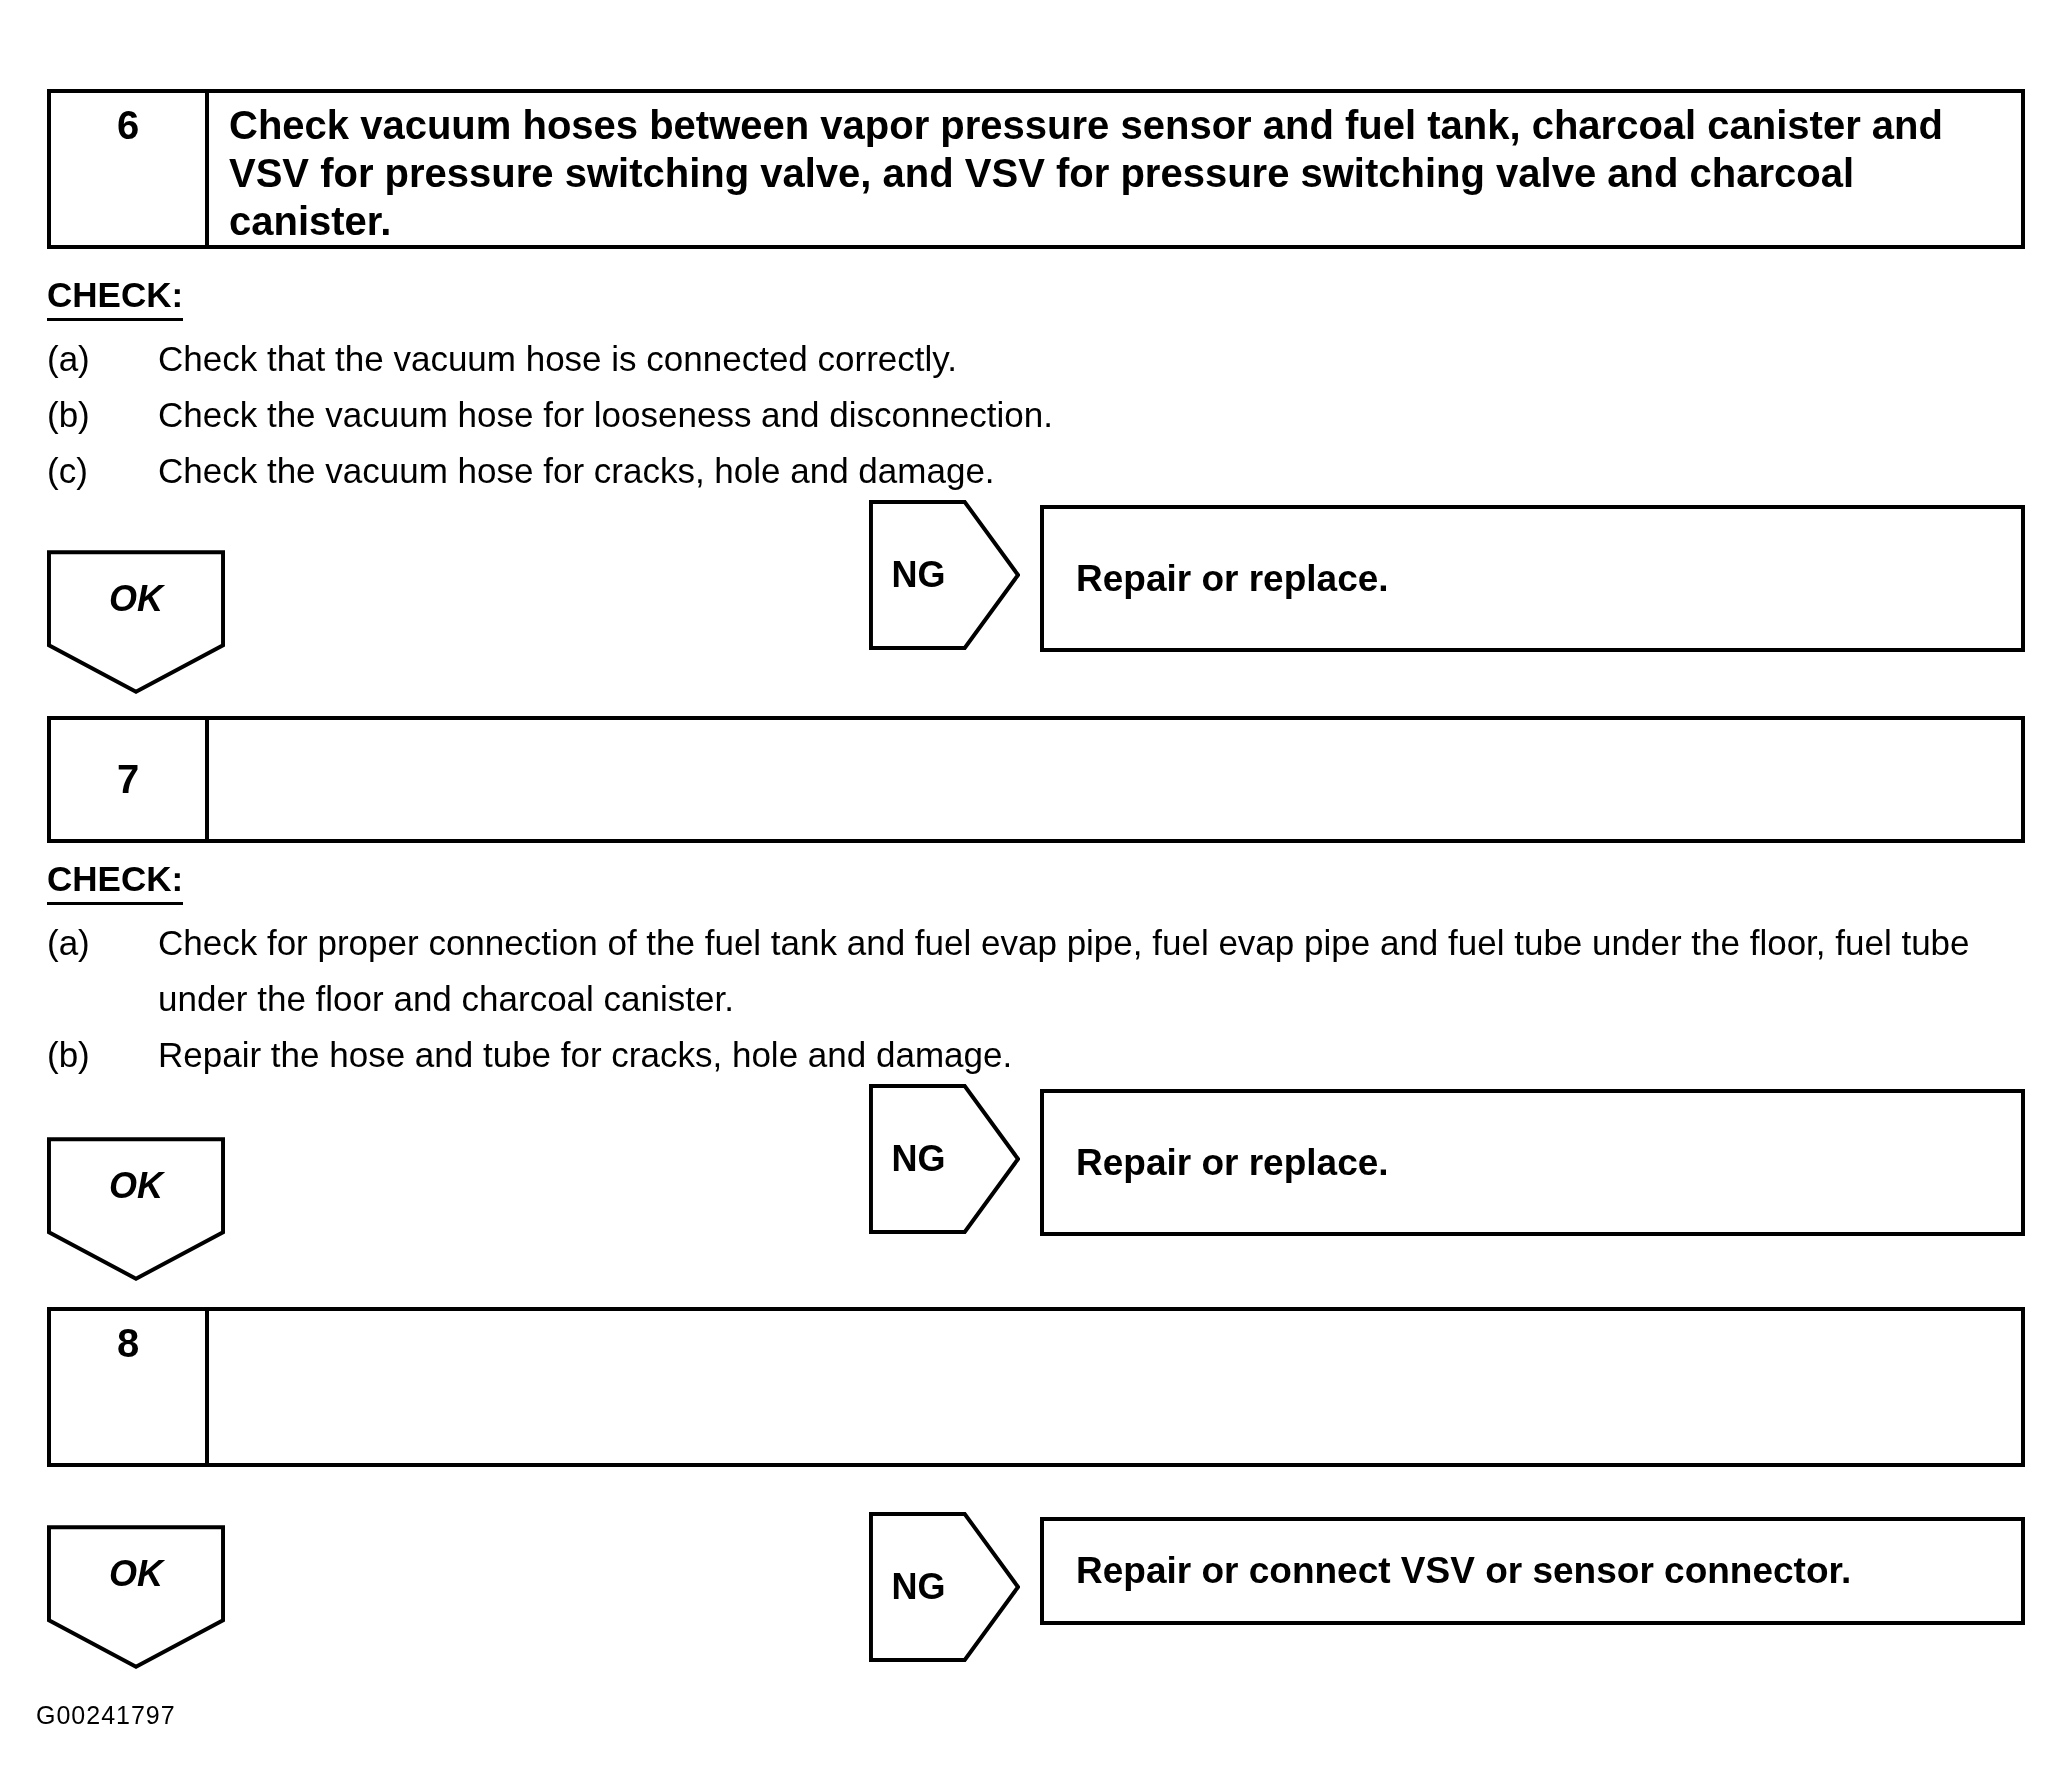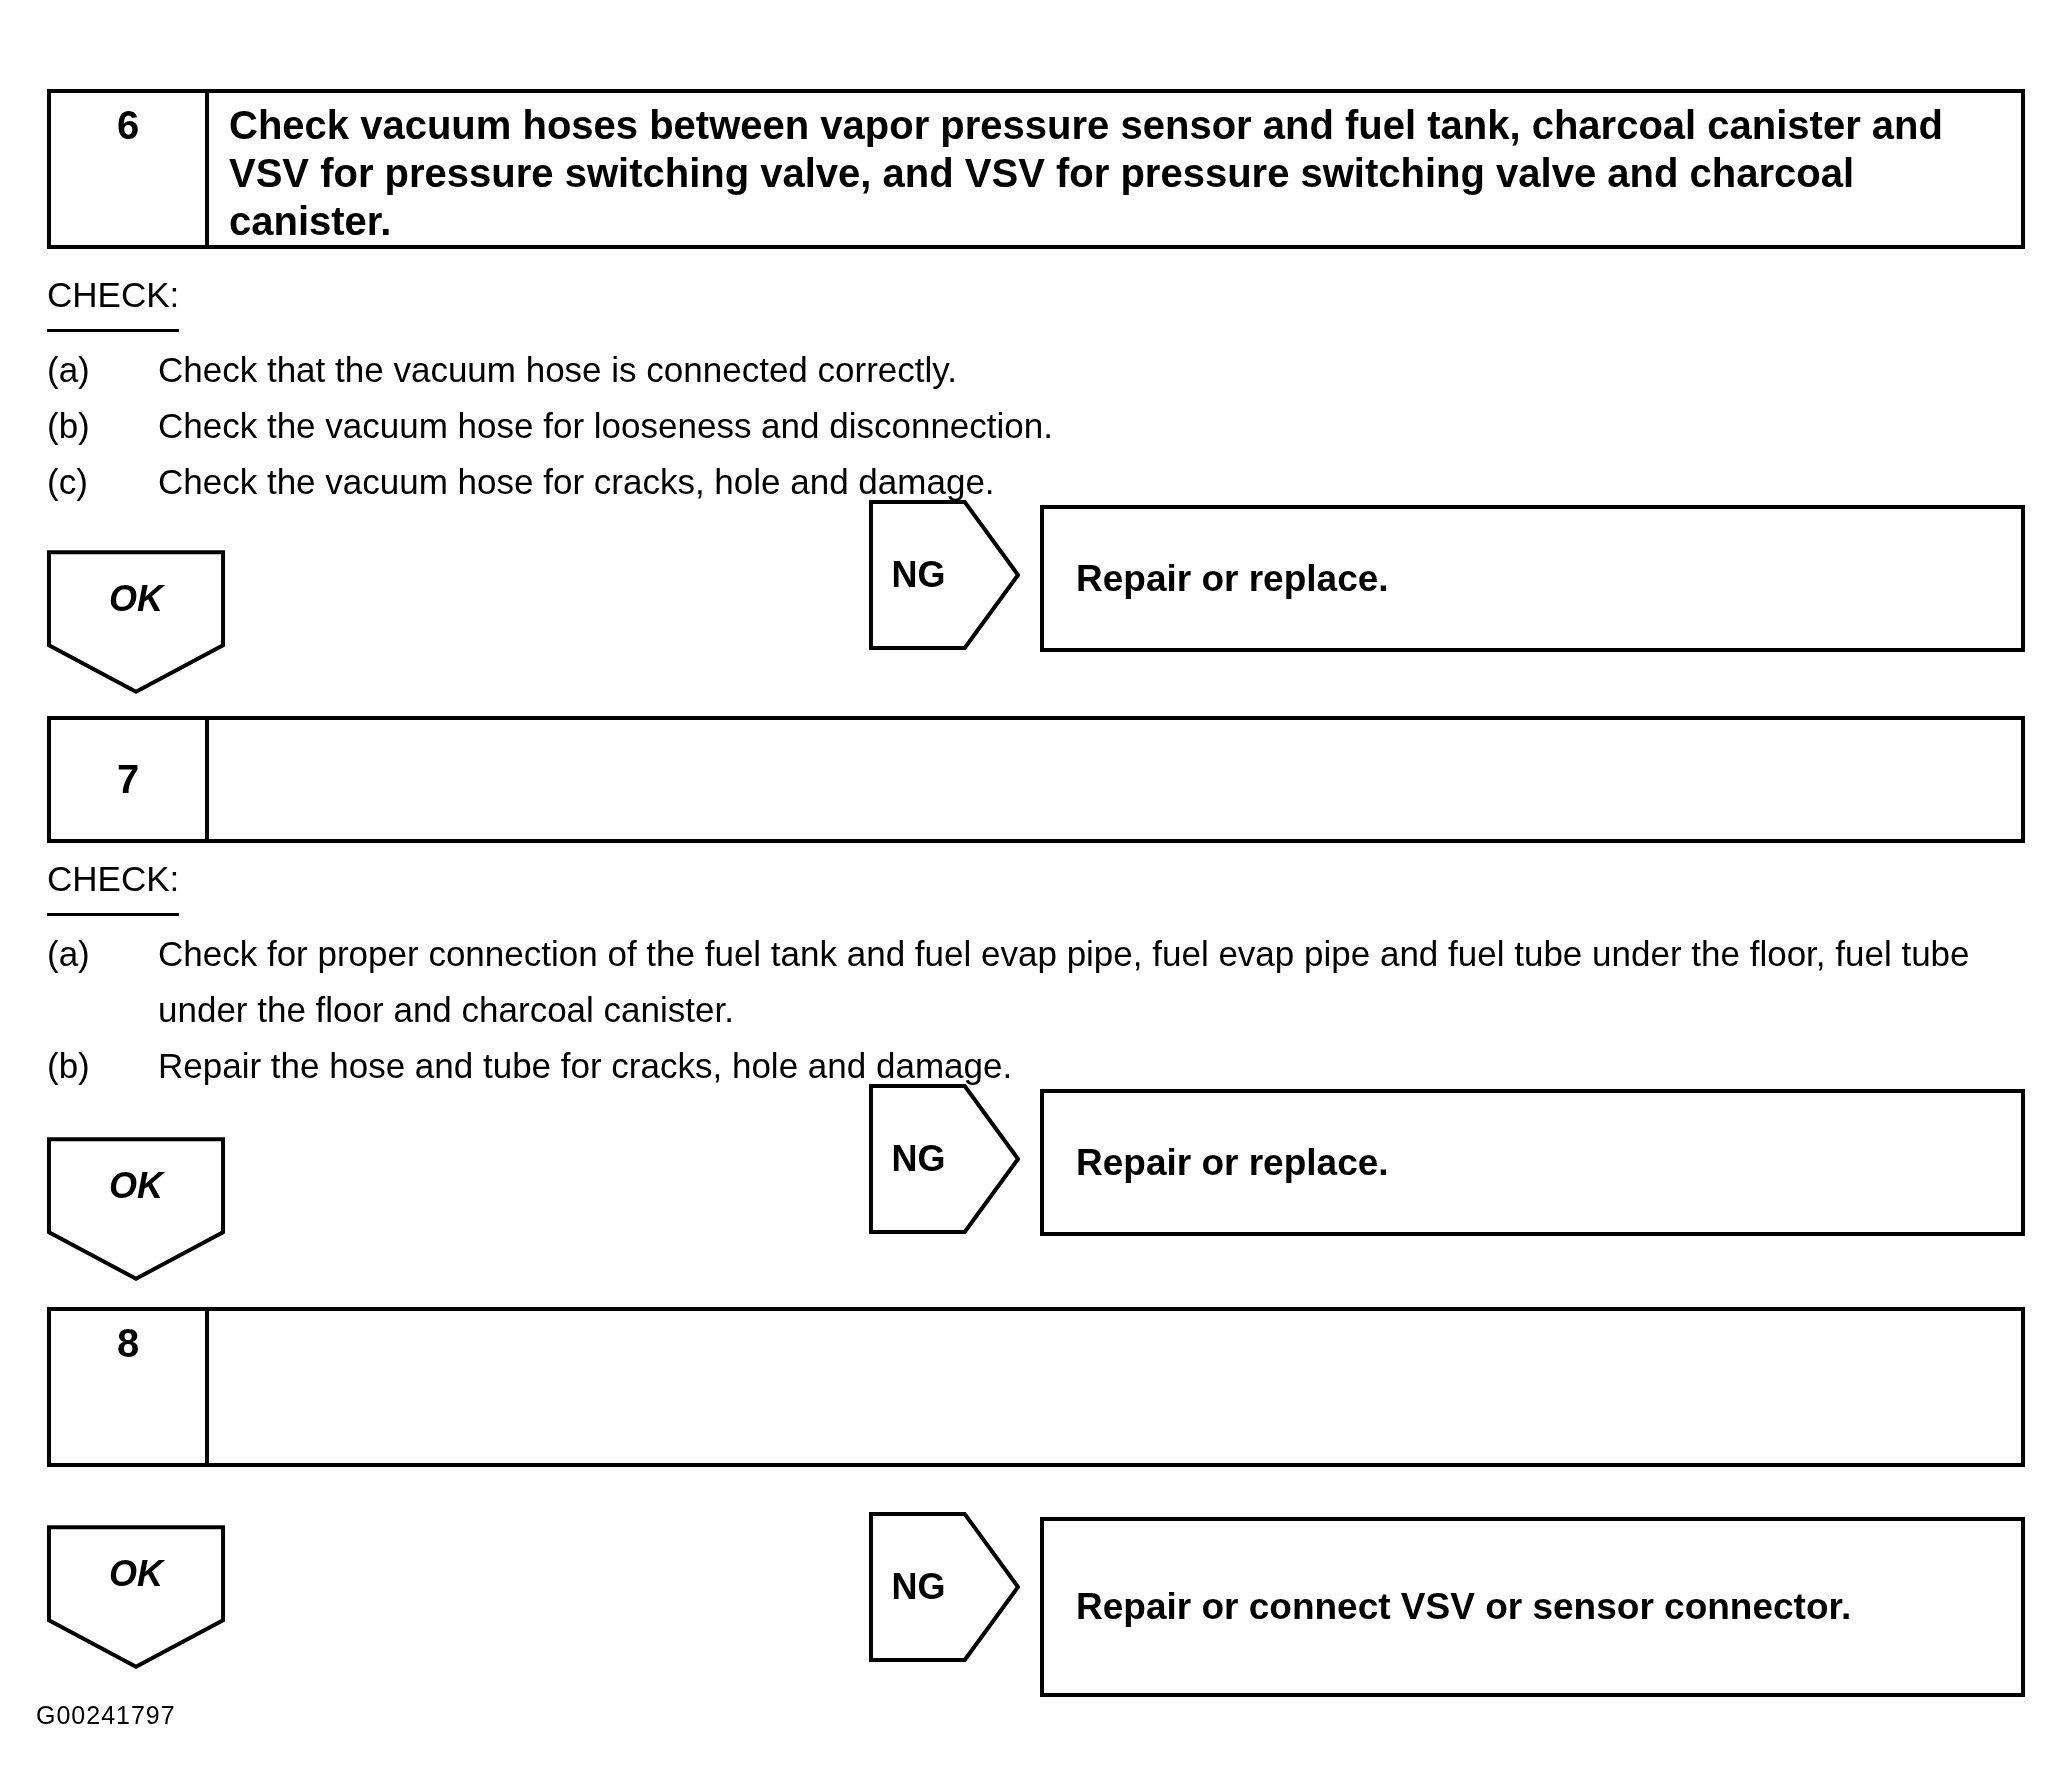--- a/index.html
+++ b/index.html
@@ -47,23 +47,23 @@
   .step-box.vcenter .step-title { display:flex; align-items:center; padding-top:0; padding-bottom:0; }
   
   .check-block {
     position:absolute;
     left:47px;
     width:1972px;
     font-size:35px;
   }
   .check-heading {
     display:inline-block;
-    font-weight:normal;
+    font-weight:bold;
     border-bottom:3px solid #000;
-    padding-bottom:14px;
+    padding-bottom:3px;
     margin-bottom:10px;
     line-height:1.15;
   }
   .check-item { display:flex; line-height:56px; }
   .check-id { width:111px; flex:none; }
   .check-text { flex:1; }
   
   .shape { position:absolute; }
   .shape svg { display:block; }
   .shape-label {
@@ -183,20 +183,20 @@
     </svg>
     <div class="shape-label">OK</div>
   </div>
 
   <div class="shape ng-shape" style="left:869px; top:1512px;">
     <svg width="151" height="150" viewBox="0 0 153 152">
       <polygon points="2,2 97,2 151,76 97,150 2,150" fill="#fff" stroke="#000" stroke-width="4"></polygon>
     </svg>
     <div class="shape-label">NG</div>
   </div>
-  <div class="action-box" style="top:1517px; height:180px;">
+  <div class="action-box" style="top:1517px; height:108px;">
     <span>Repair or connect VSV or sensor connector.</span>
   </div>
 
   <div class="figure-id">G00241797</div>
 
 </div>
 
 
 </body></html>

